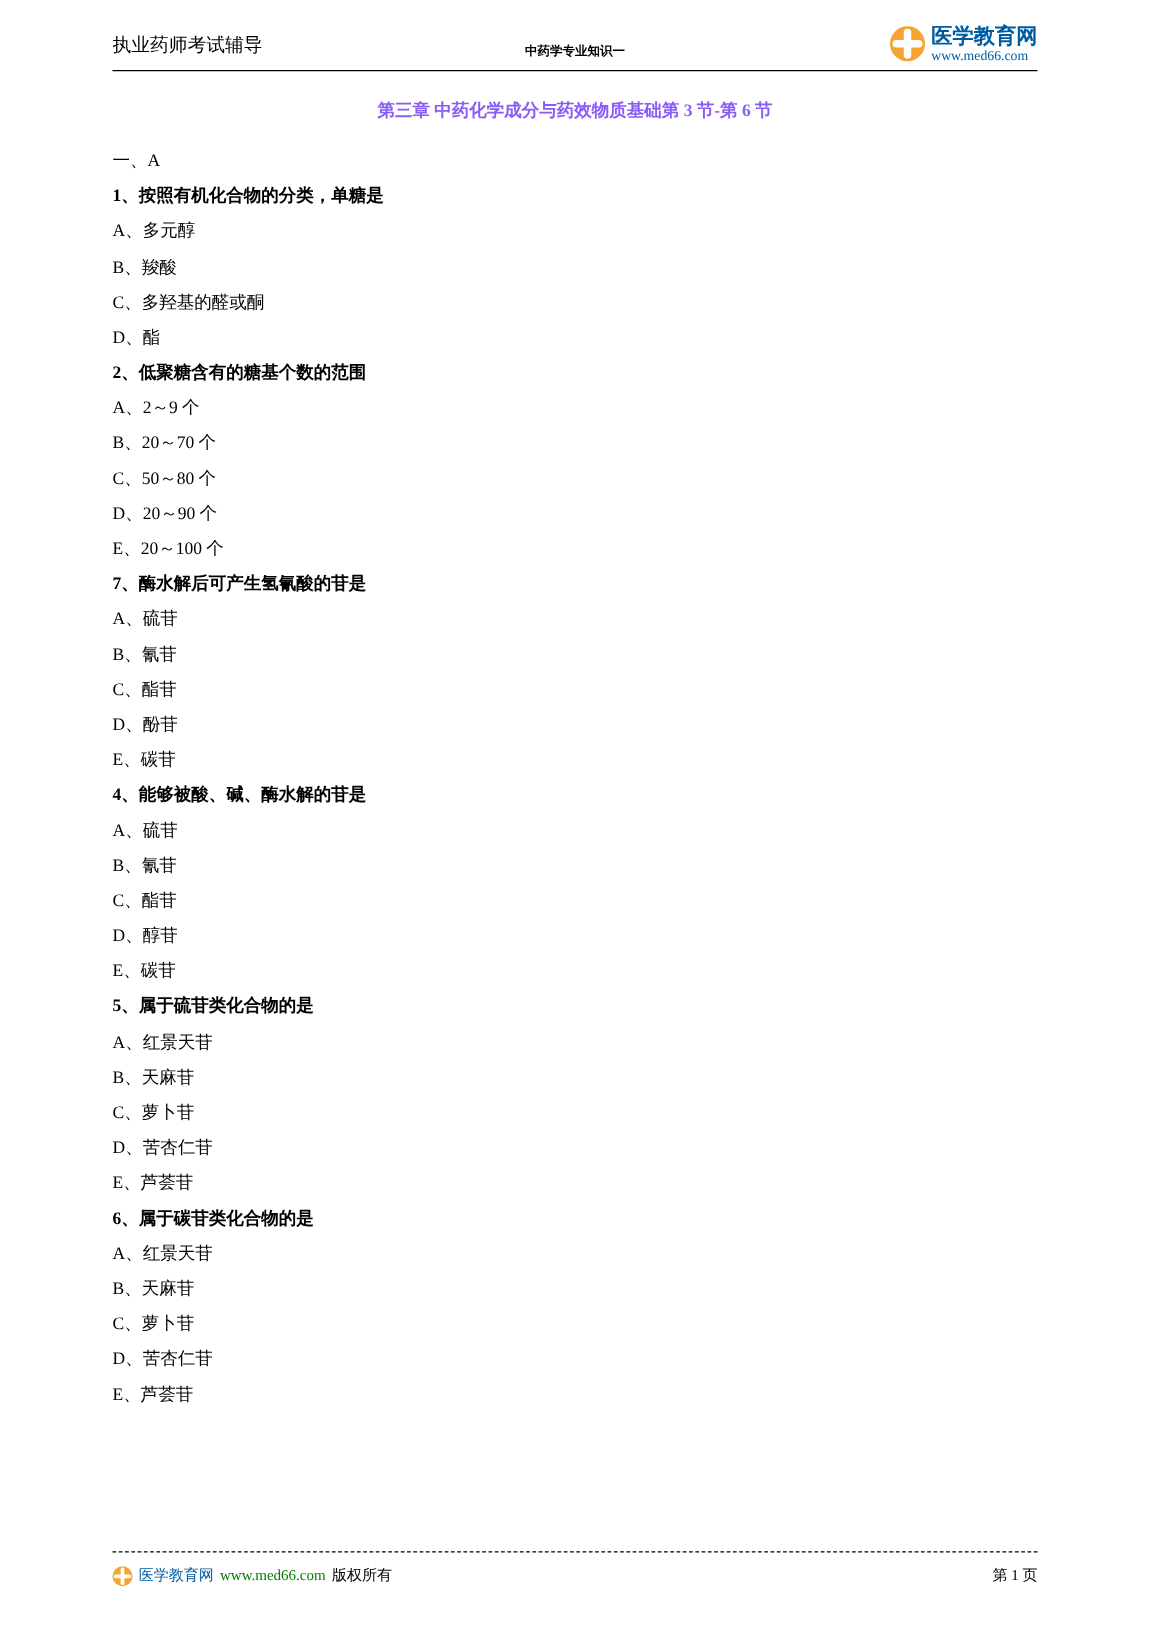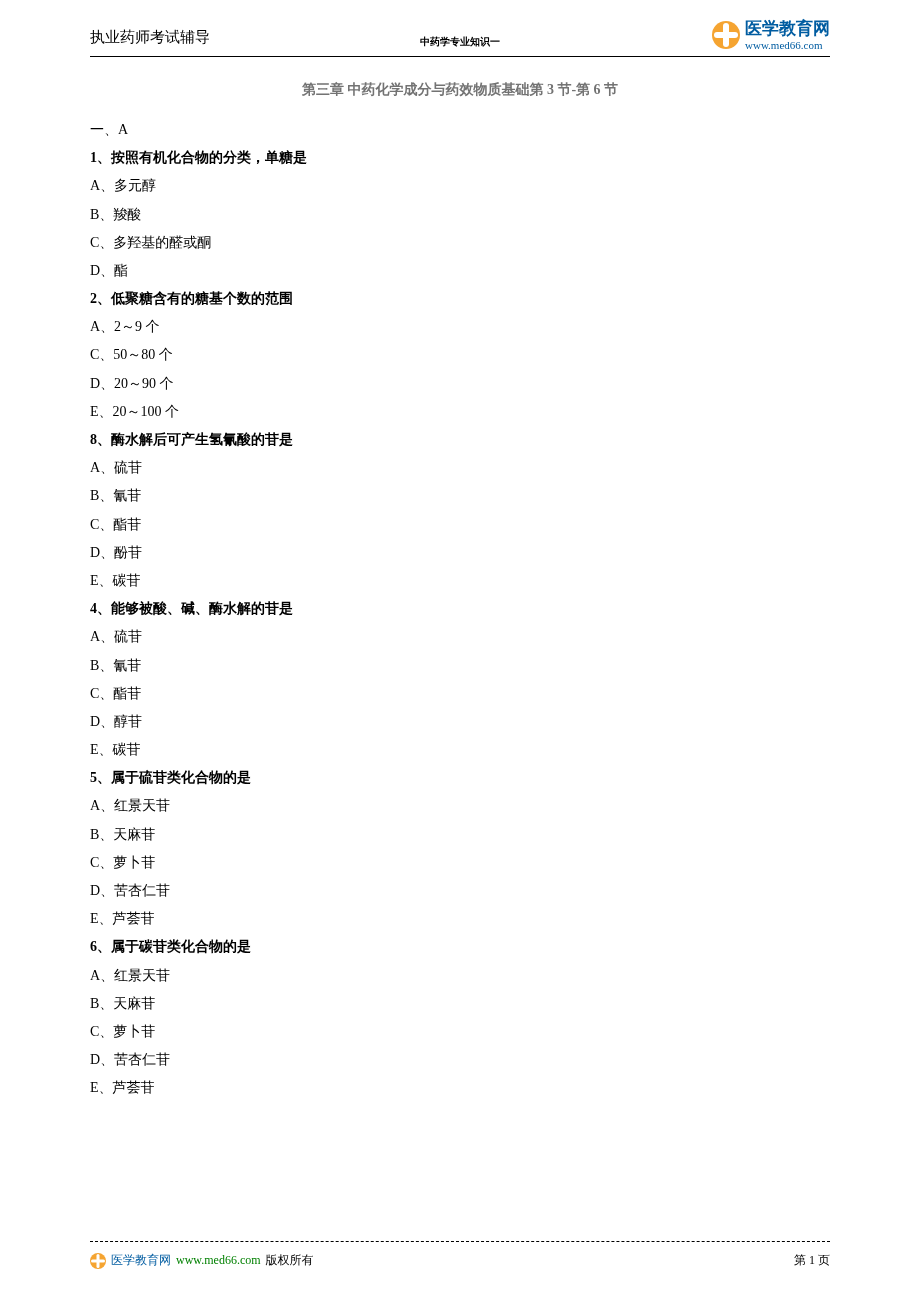--- a/index.html
+++ b/index.html
@@ -81,21 +81,21 @@
       color: #005ca1;
       font-weight: bold;
       font-size: 17px;
       font-family: "SimHei", sans-serif;
     }
     .logo-text-en {
       color: #005ca1;
       font-size: 11px;
     }
     .chapter-title {
-      color: #737373;
+      color: #8b5cf6;
       font-weight: bold;
       text-align: center;
       margin-bottom: 15px;
       font-size: 14px;
     }
     .section-label {
       margin-bottom: 3px;
     }
     .question-stem {
       font-weight: bold;
@@ -188,27 +188,28 @@
   <div class="question-stem">1、按照有机化合物的分类，单糖是</div>
   <div class="option">A、多元醇</div>
   <div class="option">B、羧酸</div>
   <div class="option">C、多羟基的醛或酮</div>
   <div class="option">D、酯</div>
 </div>
 
 <div>
   <div class="question-stem">2、低聚糖含有的糖基个数的范围</div>
   <div class="option">A、2～9 个</div>
+  <div class="option">B、20～70 个</div>
   <div class="option">C、50～80 个</div>
   <div class="option">D、20～90 个</div>
   <div class="option">E、20～100 个</div>
 </div>
 
 <div>
-  <div class="question-stem">8、酶水解后可产生氢氰酸的苷是</div>
+  <div class="question-stem">7、酶水解后可产生氢氰酸的苷是</div>
   <div class="option">A、硫苷</div>
   <div class="option">B、氰苷</div>
   <div class="option">C、酯苷</div>
   <div class="option">D、酚苷</div>
   <div class="option">E、碳苷</div>
 </div>
 
 <div>
   <div class="question-stem">4、能够被酸、碱、酶水解的苷是</div>
   <div class="option">A、硫苷</div>

